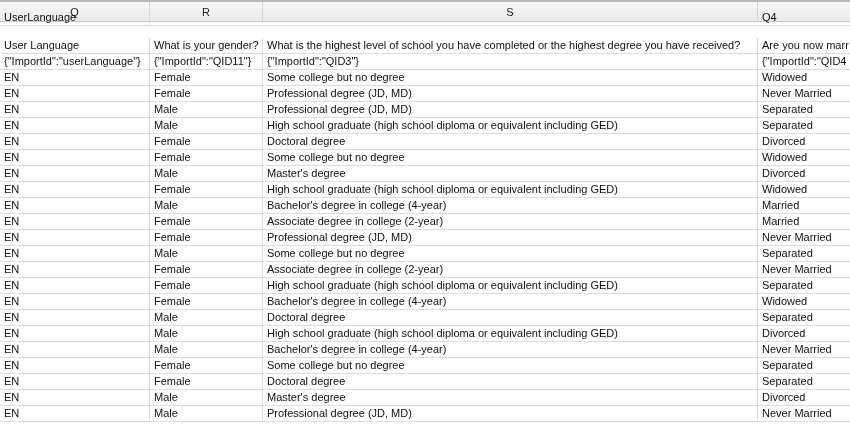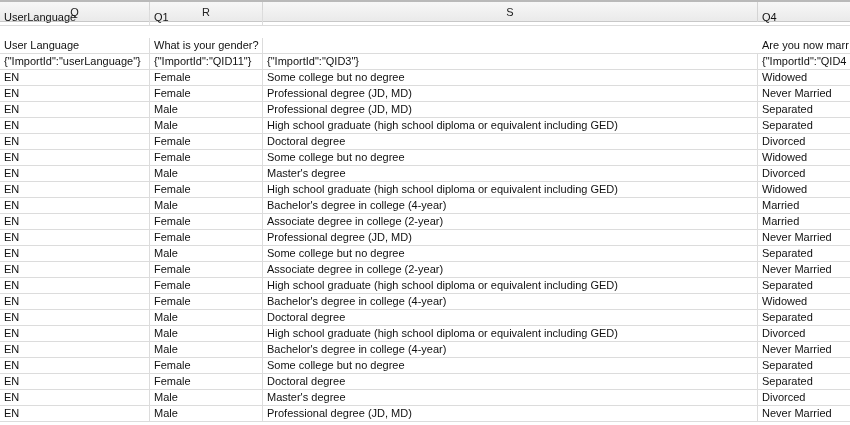--- a/index.html
+++ b/index.html
@@ -25,26 +25,26 @@
 <div class="sheet">
   <div class="colhead-row">
     <div class="colhead c0" style="padding:0">Q</div>
     <div class="colhead c1" style="padding:0">R</div>
     <div class="colhead c2" style="padding:0">S</div>
     <div class="colhead c3" style="padding:0"></div>
   </div>
   <div id="rows-container">
       <div class="row" style="top: 10px;">
         <div class="cell c0">UserLanguage</div>
-        <div class="cell c1">Q1</div>
         <div class="cell c3">Q4</div>
       </div>
       <div class="row" style="top: 38px;">
         <div class="cell c1">What is your gender?</div>
         <div class="cell c0">User Language</div>
+        <div class="cell c2">What is the highest level of school you have completed or the highest degree you have received?</div>
         <div class="cell c3">Are you now marr</div>
       </div>
       <div class="row" style="top: 54px;">
         <div class="cell c0">{"ImportId":"userLanguage"}</div>
         <div class="cell c1">{"ImportId":"QID11"}</div>
         <div class="cell c2">{"ImportId":"QID3"}</div>
         <div class="cell c3">{"ImportId":"QID4</div>
       </div>
       <div class="row" style="top: 70px;">
         <div class="cell c0">EN</div>

